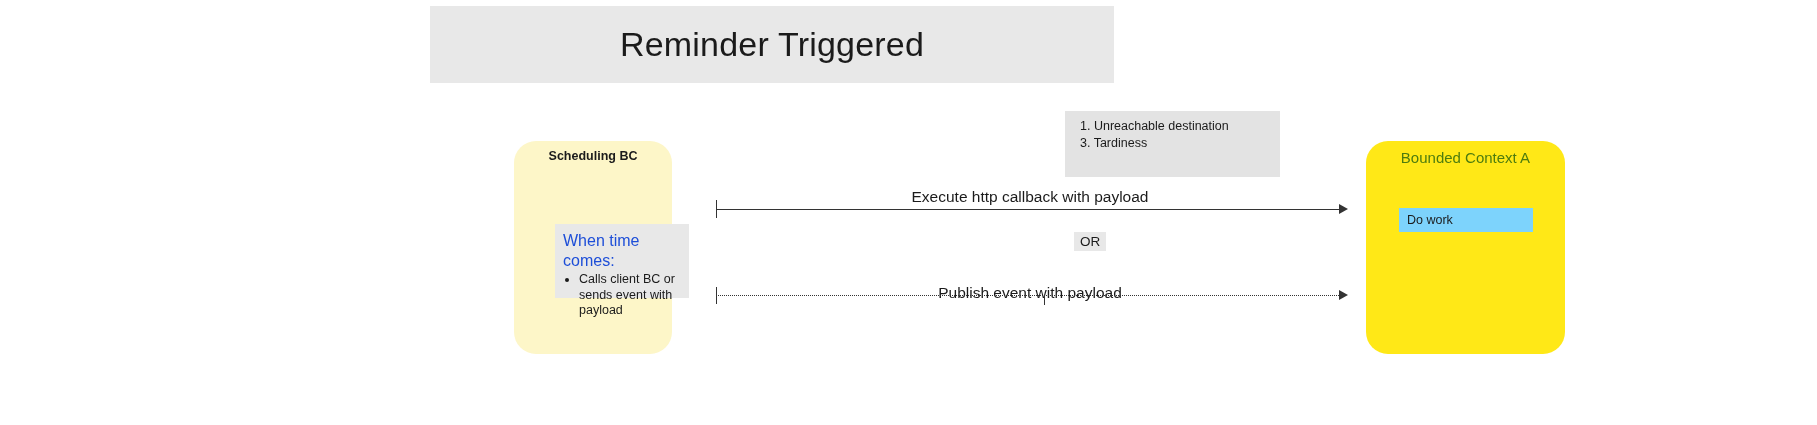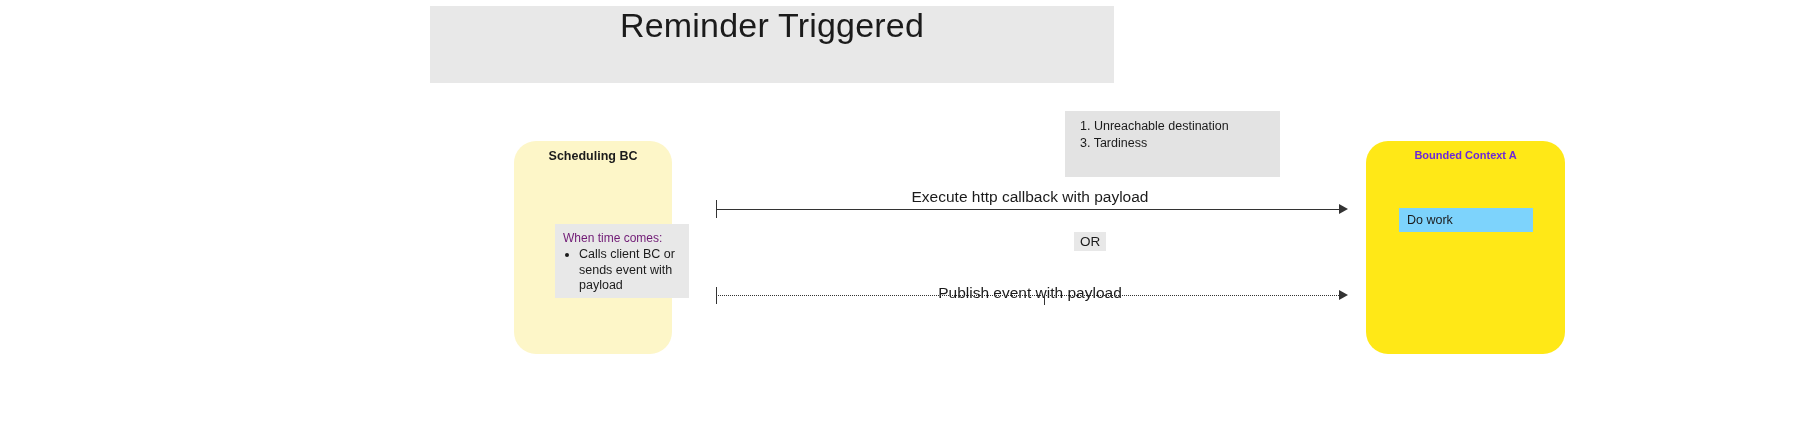--- a/index.html
+++ b/index.html
@@ -21,21 +21,21 @@
 
   
   .title-banner {
     position: absolute;
     left: 430px;
     top: 6px;
     width: 684px;
     height: 77px;
     background: #e8e8e8;
     display: flex;
-    align-items: flex-start;
+    align-items: center;
     justify-content: center;
   }
   .title-banner .title-text {
     font-size: 34px;
     font-weight: 400;
     color: #1b1b1b;
     letter-spacing: 0.2px;
   }
 
   
@@ -63,22 +63,22 @@
     position: absolute;
     left: 555px;
     top: 224px;
     width: 134px;
     height: 74px;
     background: #e8e8e8;
     padding: 7px 8px 0 8px;
     box-sizing: border-box;
   }
   .note-left .note-head {
-    font-size: 12px;
-    color: #701a75;
+    font-size: 16px;
+    color: #1d4ed8;
     line-height: 1.25;
   }
   .note-left ul {
     margin: 1px 0 0 0;
     padding-left: 16px;
   }
   .note-left li {
     font-size: 12.5px;
     color: #1b1b1b;
     line-height: 1.25;
@@ -93,23 +93,23 @@
     height: 213px;
     background: #ffe817;
     border-radius: 22px;
   }
   .bc-right .bc-title {
     position: absolute;
     top: 8px;
     left: 0;
     right: 0;
     text-align: center;
-    font-size: 11px;
-    font-weight: bold;
-    color: #6d28d9;
+    font-size: 15px;
+    font-weight: normal;
+    color: #4d7c0f;
   }
   .do-work {
     position: absolute;
     left: 1399px;
     top: 208px;
     width: 134px;
     height: 24px;
     background: #7dd3fc;
     display: flex;
     align-items: center;

